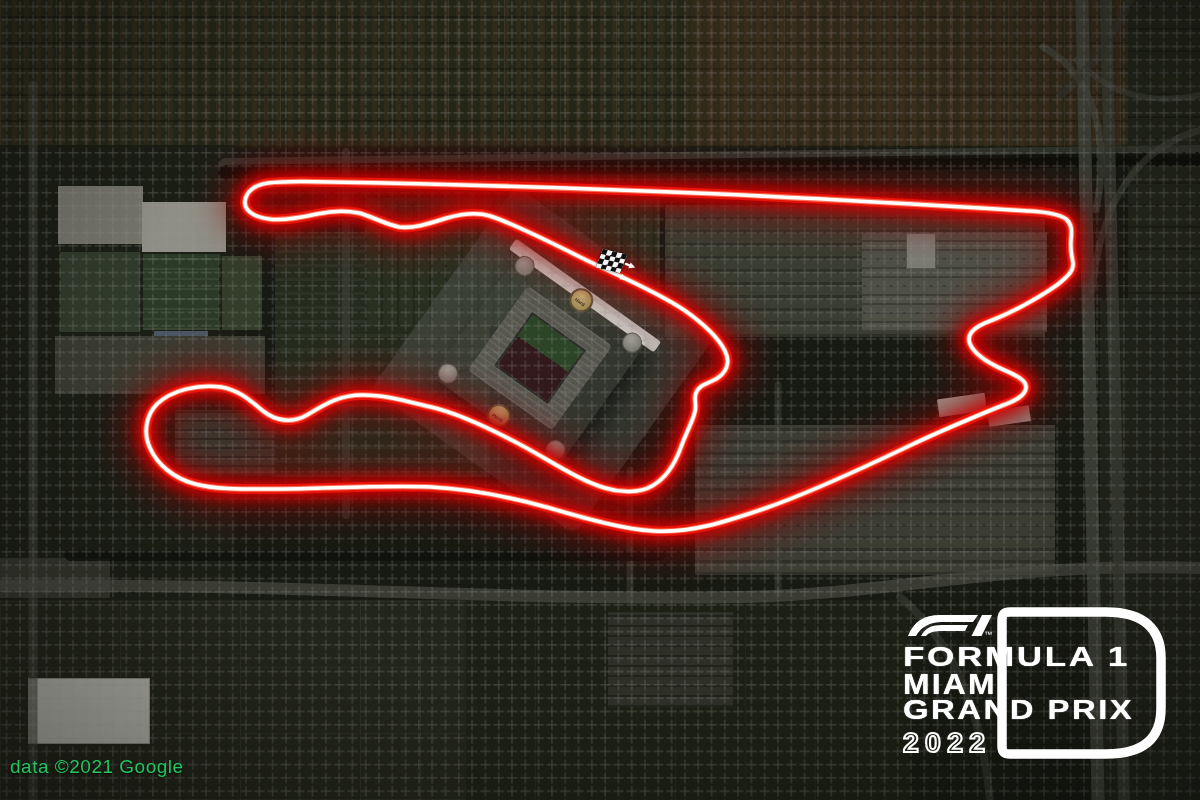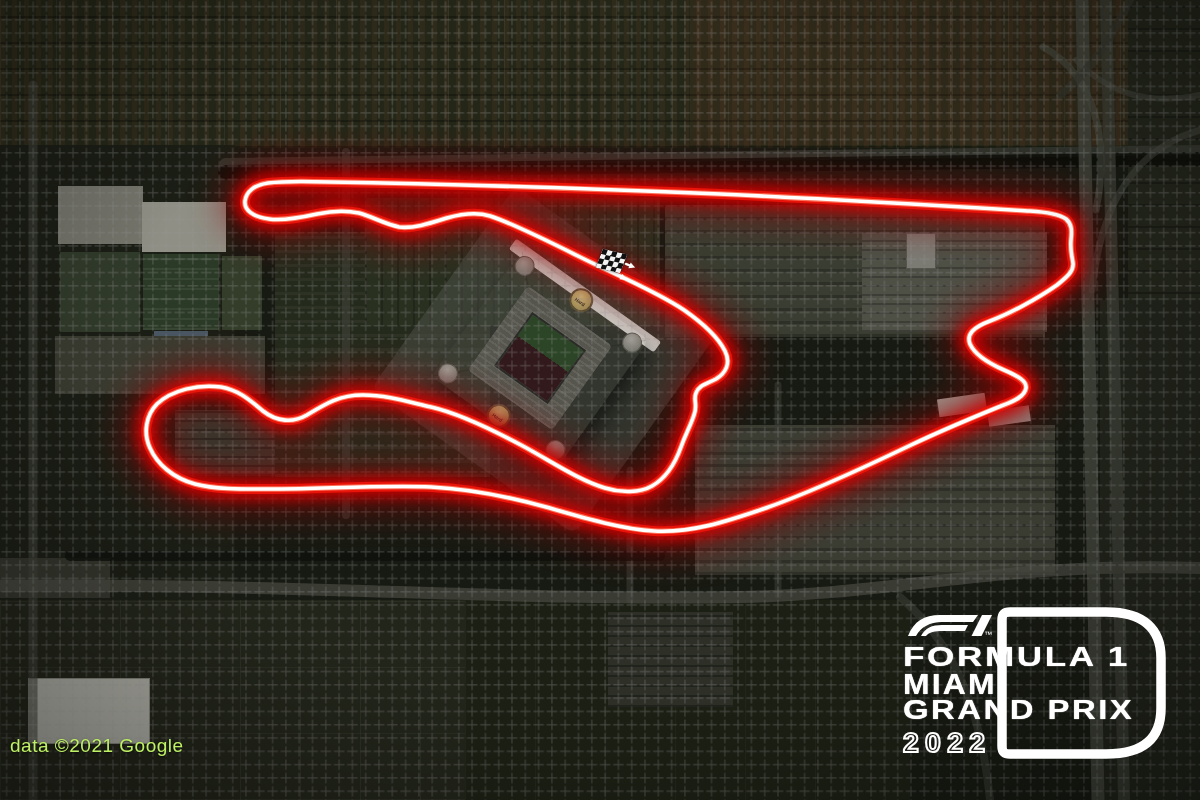--- a/index.html
+++ b/index.html
@@ -79,21 +79,21 @@
   
   .flag{left:599px;top:251px;width:25px;height:20px;transform:rotate(13deg) skewX(-8deg);
     background:repeating-conic-gradient(#f2f2f2 0 25%, #101010 0 50%);
     background-size:10px 10px;box-shadow:0 0 3px rgba(0,0,0,.6);}
 
   
   .vignette{left:0;top:0;width:1200px;height:800px;pointer-events:none;
     background:radial-gradient(ellipse at 50% 45%, rgba(0,0,0,0) 55%, rgba(0,0,0,.38) 100%);}
 
   
-  .attr{left:10px;top:735px;color:#bef264;font-size:19px;letter-spacing:.5px;
+  .attr{left:10px;top:756px;color:#22c55e;font-size:19px;letter-spacing:.5px;
         text-shadow:0 1px 2px rgba(0,0,0,.8);}
 
   
   .logo-line{color:#fff;font-weight:bold;transform-origin:left top;line-height:1;white-space:nowrap;
              text-shadow:0 0 1px #fff;}
   .l1{left:903px;top:644px;font-size:27px;letter-spacing:2px;transform:scaleX(1.30);}
   .l2{left:903px;top:670px;font-size:29px;letter-spacing:2px;transform:scaleX(1.10);}
   .l3{left:903px;top:697px;font-size:27px;letter-spacing:2px;transform:scaleX(1.22);}
   .lyear{left:903px;top:730px;font-size:27px;letter-spacing:6px;transform:scaleX(1.05);
      color:transparent;-webkit-text-stroke:2px #ffffff;text-shadow:none;}

